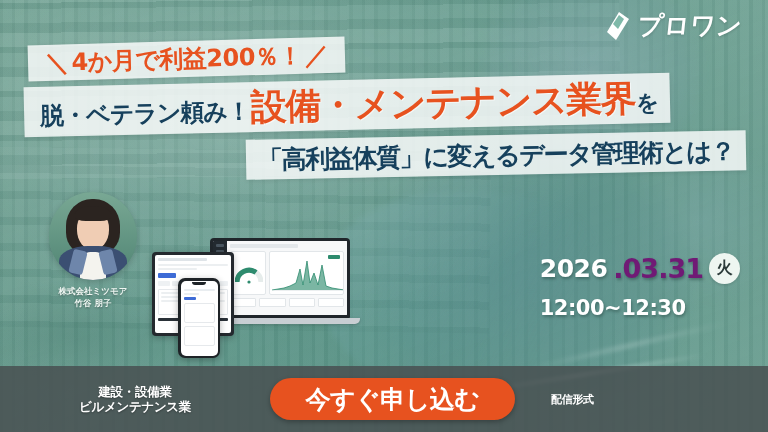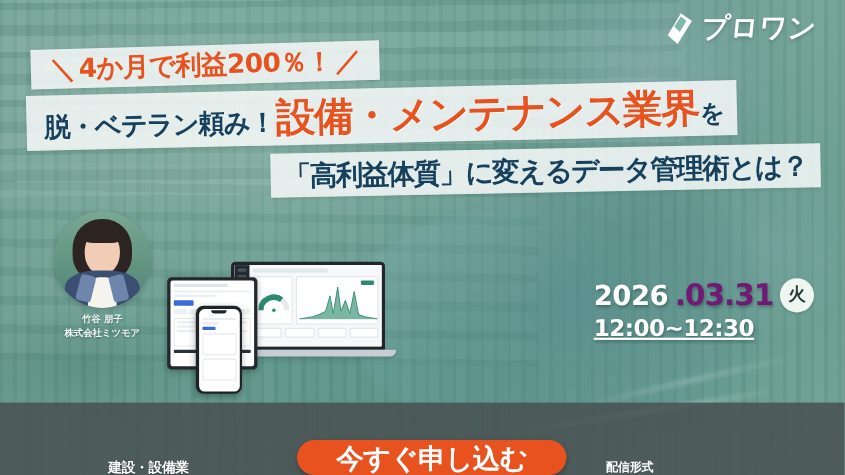--- a/index.html
+++ b/index.html
@@ -263,41 +263,40 @@
     font-family:"DejaVu Sans","Liberation Sans",sans-serif;
   }
   .dow {
     width:31px; height:31px; border-radius:50%; background:#eef6f1;
     display:flex; align-items:center; justify-content:center;
     font-size:16px; font-weight:700; color:#2b3a39;
     font-family:"DejaVu Sans","Liberation Sans",sans-serif;
     box-shadow:0 1px 3px rgba(0,0,0,.15);
   }
   .time {
-    margin-top:2px; font-size:21px; font-weight:700; color:#fff; letter-spacing:-.5px;
+    margin-top:12px; font-size:21px; font-weight:700; color:#fff; letter-spacing:-.5px;
     text-shadow:1px 2px 3px rgba(30,60,55,.45);
     font-family:"DejaVu Sans","Liberation Sans",sans-serif;
-    text-decoration:underline;
   }
 
   
   .bottombar {
     position:absolute; left:0; bottom:0; width:768px; height:66px;
     background:rgba(72,80,81,.86);
-    display:flex; align-items:flex-end; z-index:25;
+    display:flex; align-items:center; z-index:25;
   }
   .targets {
     width:270px; text-align:center; color:#fff;
     font-size:12.5px; font-weight:700; line-height:1.22; letter-spacing:-.3px;
     text-shadow:0 1px 2px rgba(0,0,0,.35);
     font-family:"DejaVu Sans","Liberation Sans",sans-serif;
   }
   .targets .sm { font-size:11px; font-weight:400; }
   .cta {
-    width:245px; height:32px; background:#e7521f; border:none;
+    width:245px; height:42px; background:#e7521f; border:none;
     border-radius:21px; color:#fff; font-size:25px; font-weight:700;
     letter-spacing:-.5px; cursor:pointer;
     box-shadow:0 2px 5px rgba(0,0,0,.28);
     font-family:"DejaVu Sans","Liberation Sans",sans-serif;
     display:flex; align-items:center; justify-content:center;
   }
   .delivery {
     margin-left:36px; text-align:center; color:#fff;
     font-family:"DejaVu Sans","Liberation Sans",sans-serif;
   }
@@ -365,22 +364,22 @@
       <div class="av-bg"></div>
       <div class="av-hair"></div>
       <div class="av-face"></div>
       <div class="av-hair-f"></div>
       <div class="av-body"></div>
       <div class="av-shirt"></div>
       <div class="av-lapelL"></div>
       <div class="av-lapelR"></div>
     </div>
     <div class="speaker-meta">
+      <div>株式会社ミツモア</div>
       <div>竹谷 朋子</div>
-      <div>株式会社ミツモア</div>
     </div>
   </div>
 
   <div class="devices">
 
     <div class="laptop">
       <div class="lt-screen">
         <div class="lt-inner">
           <div class="lt-side">
             <i></i>
@@ -466,20 +465,21 @@
       <span class="date-y">2026</span>
       <span class="date-md">.03.31</span>
       <span class="dow">火</span>
     </div>
     <div class="time">12:00~12:30</div>
   </div>
 
   <div class="bottombar">
     <div class="targets">
       <div>建設・設備業</div>
+      <div>ビルメンテナンス業</div>
     </div>
 
     <button class="cta">今すぐ申し込む</button>
 
     <div class="delivery">
       <div class="lbl">配信形式</div>
     </div>
 
   </div>
 

